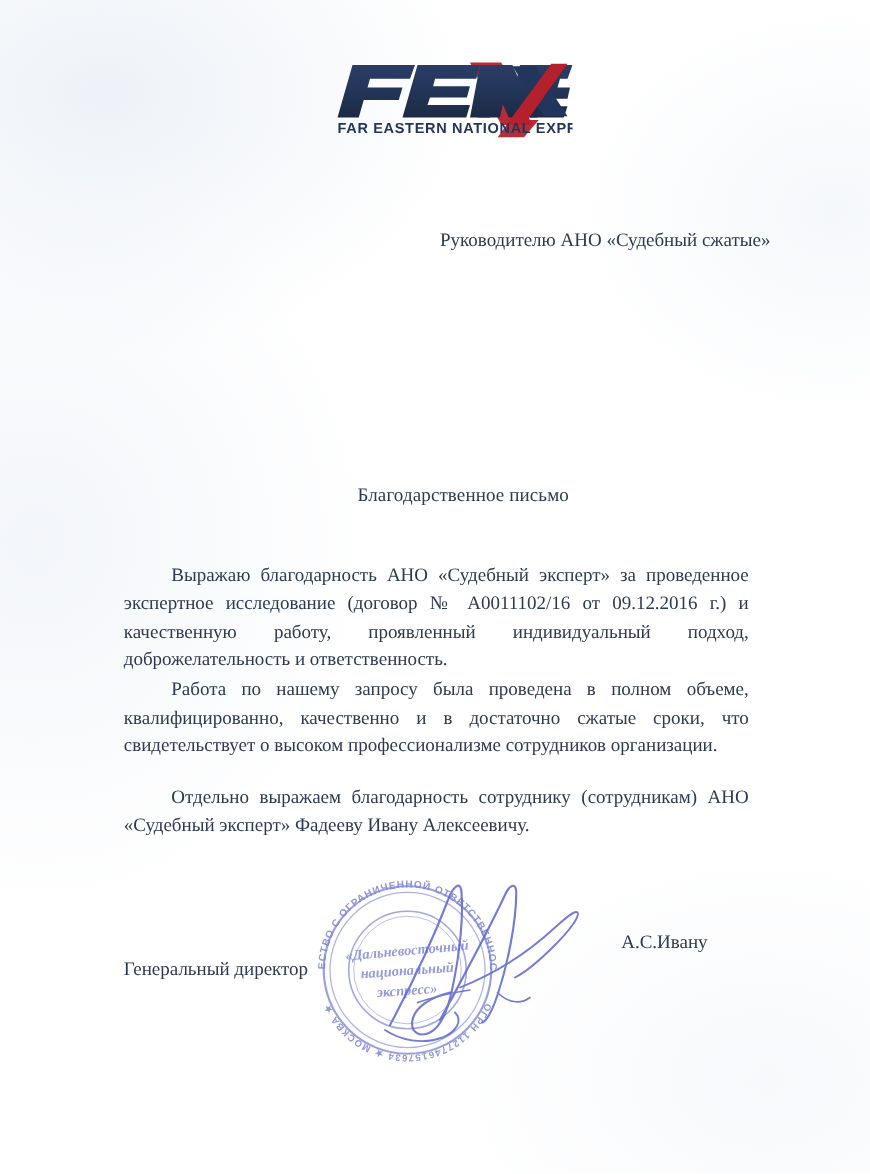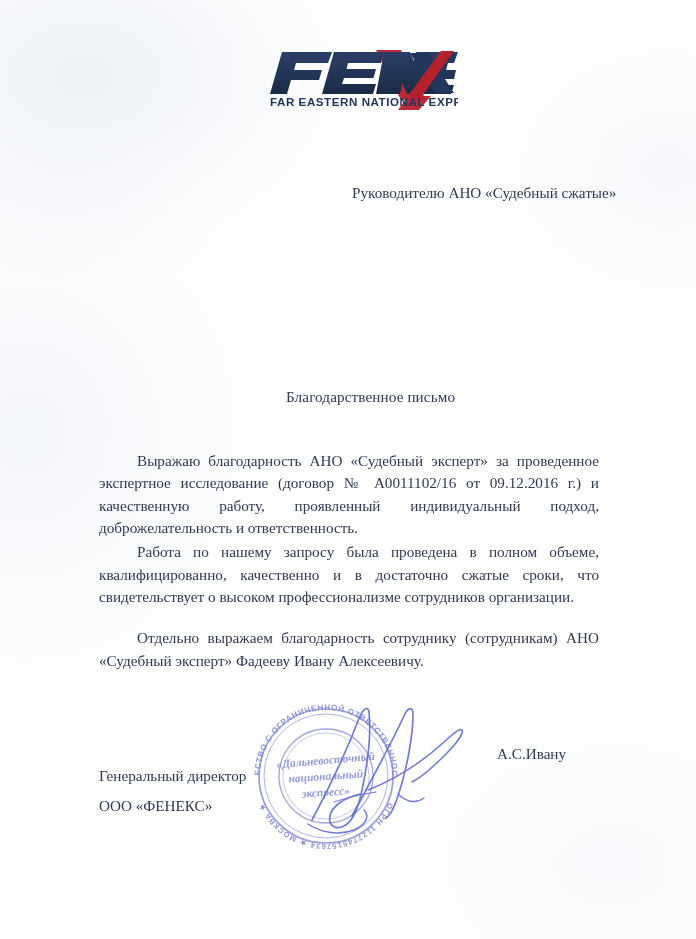--- a/index.html
+++ b/index.html
@@ -167,21 +167,20 @@
   <div class="doc-title">Благодарственное письмо</div>
 
   <div class="body-block">
     <p class="para p1">Выражаю благодарность АНО «Судебный эксперт» за проведенное экспертное исследование (договор № А0011102/16 от 09.12.2016 г.) и качественную работу, проявленный индивидуальный подход, доброжелательность и ответственность.</p>
     <p class="para p2">Работа по нашему запросу была проведена в полном объеме, квалифицированно, качественно и в достаточно сжатые сроки, что свидетельствует о высоком профессионализме сотрудников организации.</p>
     <p class="para p3">Отдельно выражаем благодарность сотруднику (сотрудникам) АНО «Судебный эксперт» Фадееву Ивану Алексеевичу.</p>
   </div>
 
   <div class="sig-block">
     <div>Генеральный директор</div>
-    <div>ООО «ФЕНЕКС»</div>
   </div>
   <div class="sig-name">А.С.Ивану</div>
 
   <div class="stamp-wrap">
     <svg class="stamp-svg" width="230" height="155" viewBox="0 0 230 155" aria-hidden="true">
       <defs>
         <path id="arcOuterTop" d="M 12 78 A 66 66 0 0 1 144 78"></path>
         <path id="arcOuterBottom" d="M 146 78 A 67 67 0 0 1 10 78"></path>
         <path id="arcInnerTop" d="M 24 78 A 54 54 0 0 1 132 78"></path>
         <path id="arcInnerBottom" d="M 133 78 A 55 55 0 0 1 23 78"></path>

